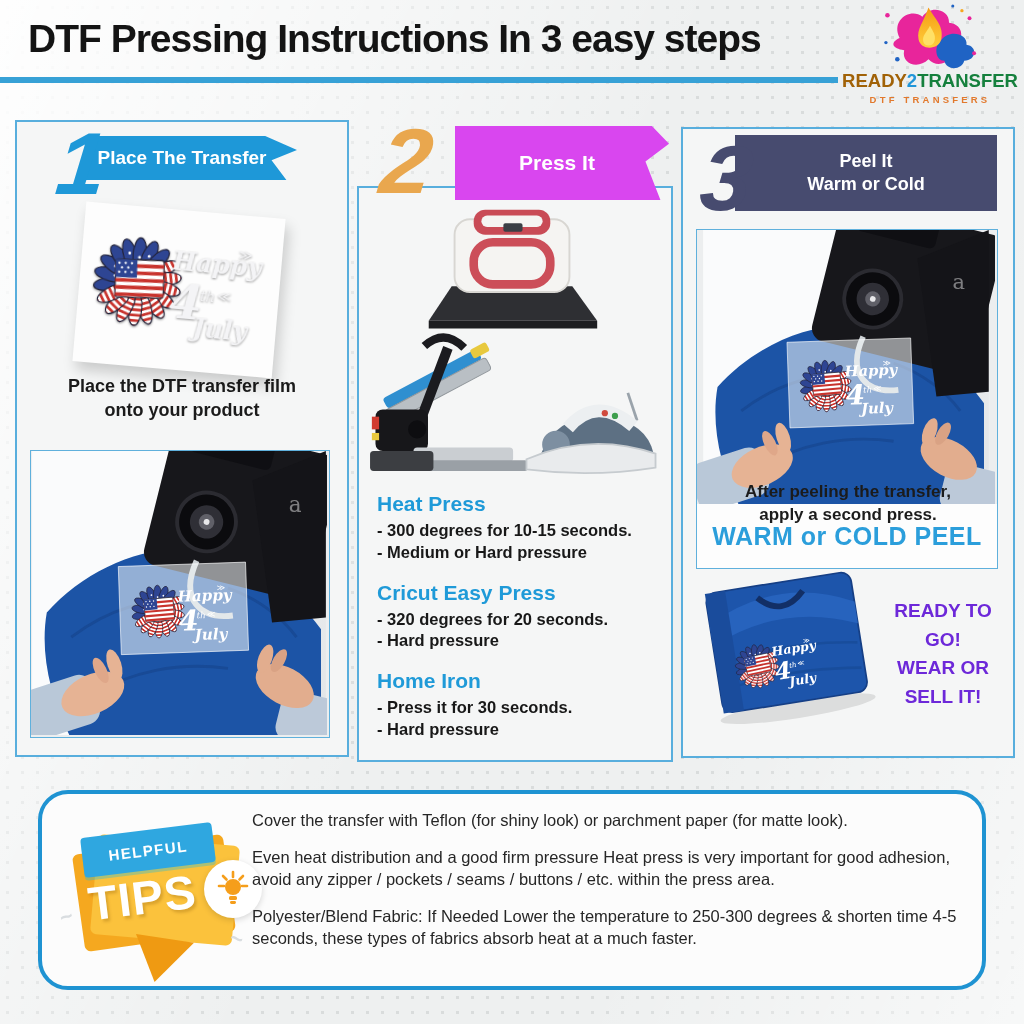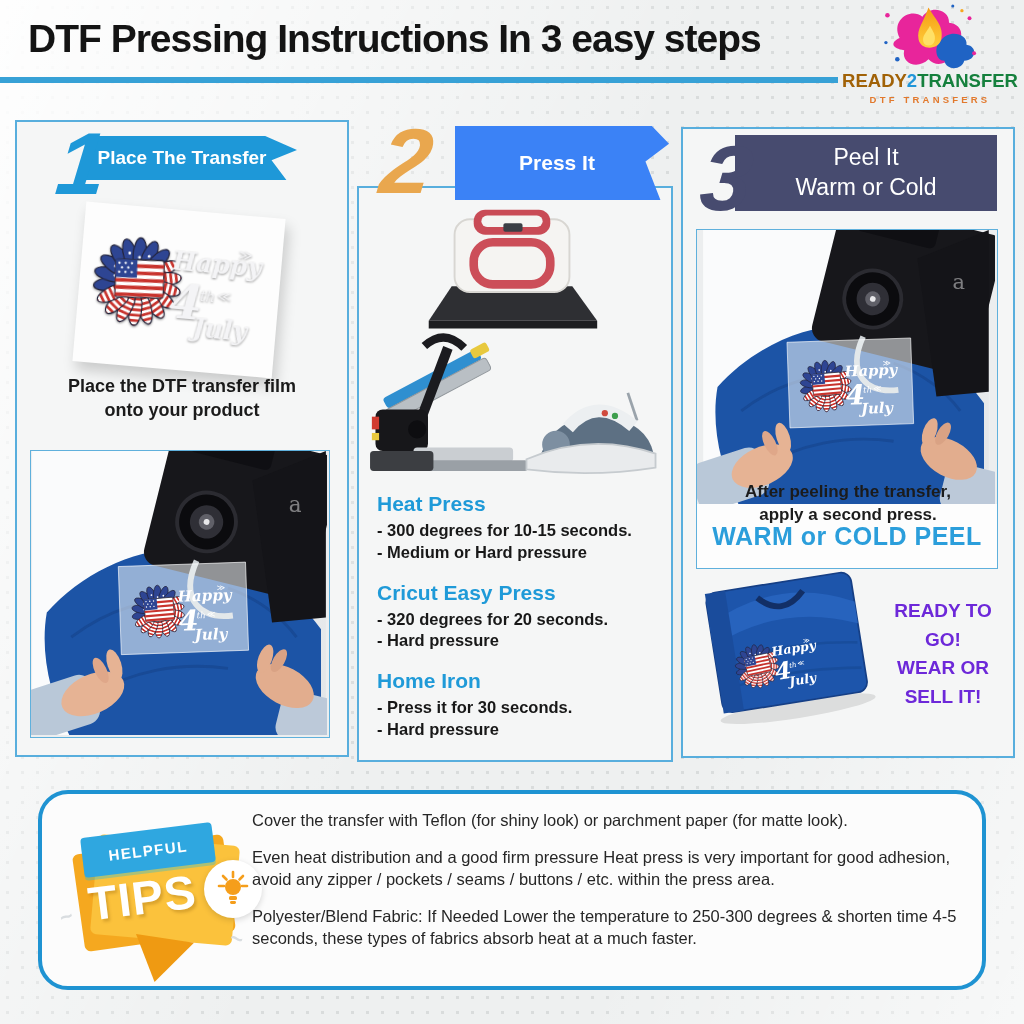--- a/index.html
+++ b/index.html
@@ -28,29 +28,29 @@
   #panel2{left:357px;top:186px;width:312px;height:572px;}
   #panel3{left:681px;top:127px;width:330px;height:627px;}
   .step-num{position:absolute;font-weight:800;font-style:italic;line-height:.9;
     transform:skewX(-6deg);z-index:4;}
   .ribbon{position:absolute;color:#fff;z-index:3;}
   #ribbon1{left:68px;top:14px;width:212px;height:44px;background:#1e98d8;
     clip-path:polygon(0 0,85% 0,100% 32%,88% 55%,95% 100%,0 100%);
     display:flex;align-items:center;justify-content:center;}
   #ribbon1 .rb-title{font-size:19px;font-weight:700;padding-right:18px;}
   #num1{left:40px;top:2px;font-size:88px;color:#1e98d8;}
-  #ribbon2{left:96px;top:-62px;width:214px;height:74px;background:#3b82f6;
+  #ribbon2{left:96px;top:-62px;width:214px;height:74px;background:#d946ef;
     clip-path:polygon(0 0,92% 0,100% 24%,89% 48%,96% 100%,0 100%);
     display:flex;flex-direction:column;align-items:center;justify-content:center;padding-right:10px;box-sizing:border-box;}
   #ribbon2 .rb-title{font-size:21px;font-weight:800;line-height:1.1;}
   #ribbon2 .rb-sub{font-size:12.5px;font-weight:700;color:#3f3a31;text-align:center;line-height:1.25;margin-top:2px;}
   #num2{left:22px;top:-68px;font-size:92px;color:#e9a74e;}
   #ribbon3{left:52px;top:6px;width:262px;height:76px;background:#474b6f;
     display:flex;align-items:center;justify-content:center;text-align:center;}
-  #ribbon3 .rb-title{font-size:23px;font-weight:400;line-height:1.3;}
+  #ribbon3 .rb-title{font-size:18px;font-weight:700;line-height:1.3;}
   #num3{left:18px;top:8px;font-size:92px;color:#474b6f;}
   
   .film{position:absolute;left:62px;top:88px;width:200px;height:160px;background:#fdfdfd;
     transform:rotate(5deg);box-shadow:4px 8px 14px rgba(0,0,0,.18);z-index:3;}
   .film svg{position:absolute;left:4px;top:8px;color:#f4f4f6;
     filter:drop-shadow(0 1px 1px rgba(0,0,0,.4));}
   .caption{position:absolute;width:100%;text-align:center;font-size:18px;font-weight:700;
     color:#1b1b1b;line-height:1.35;}
   #cap1{top:252px;}
   .photo-frame{position:absolute;border:1px solid #5fb0dc;overflow:hidden;background:#eceeef;}

